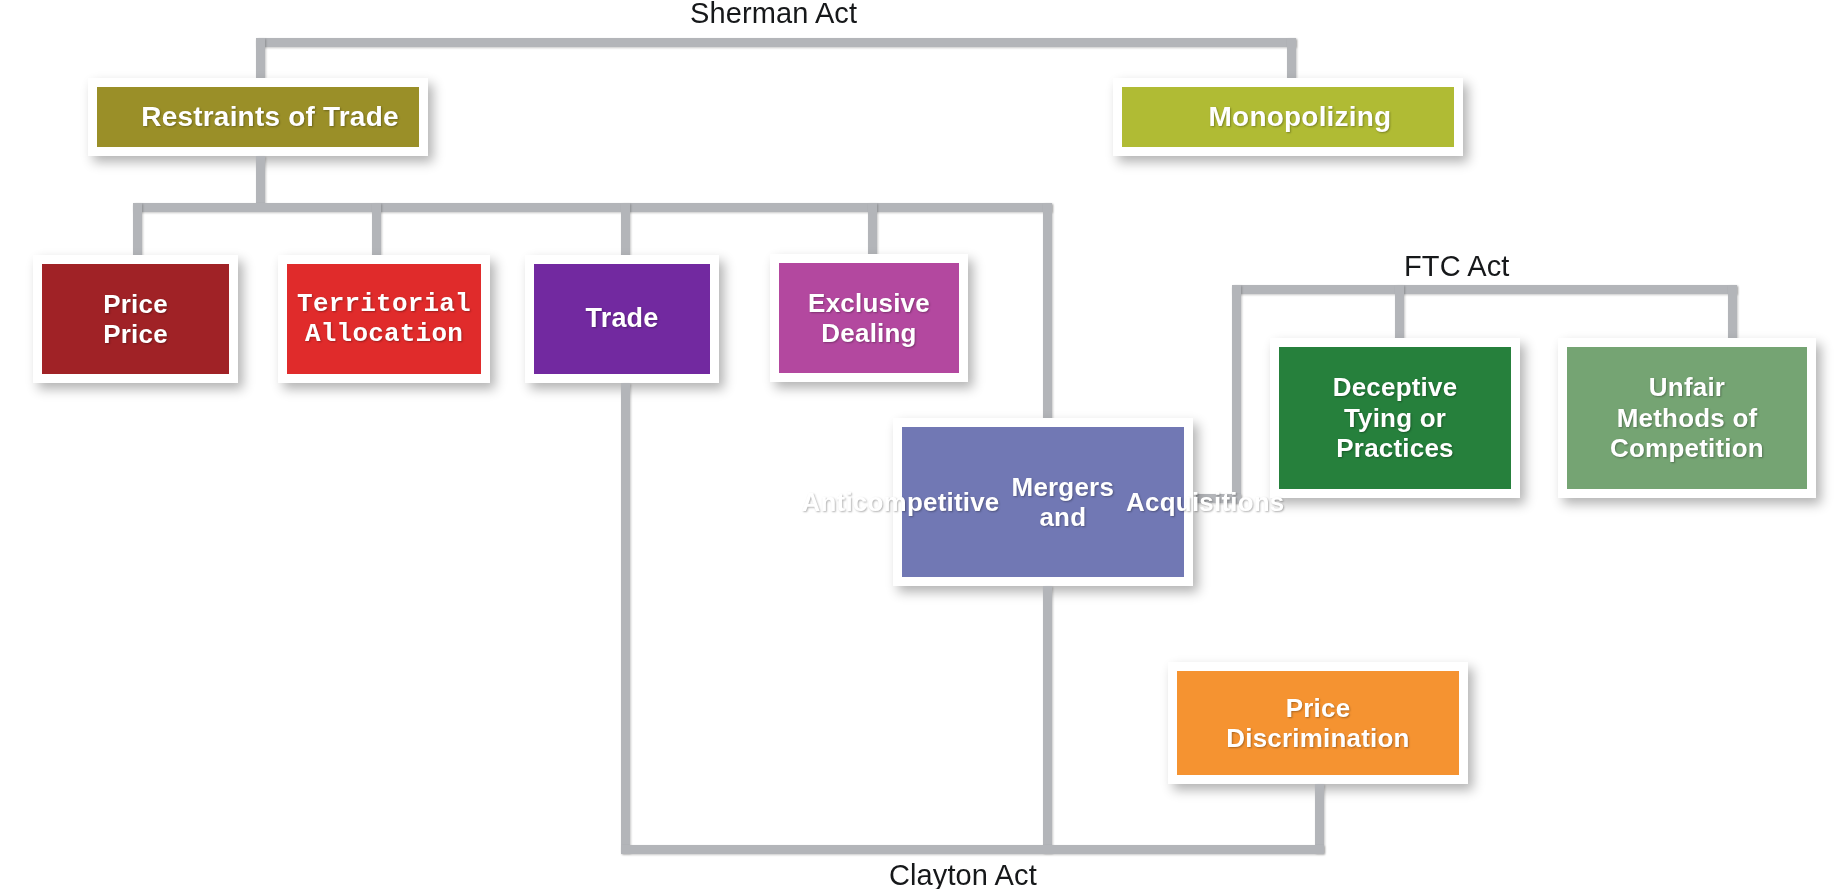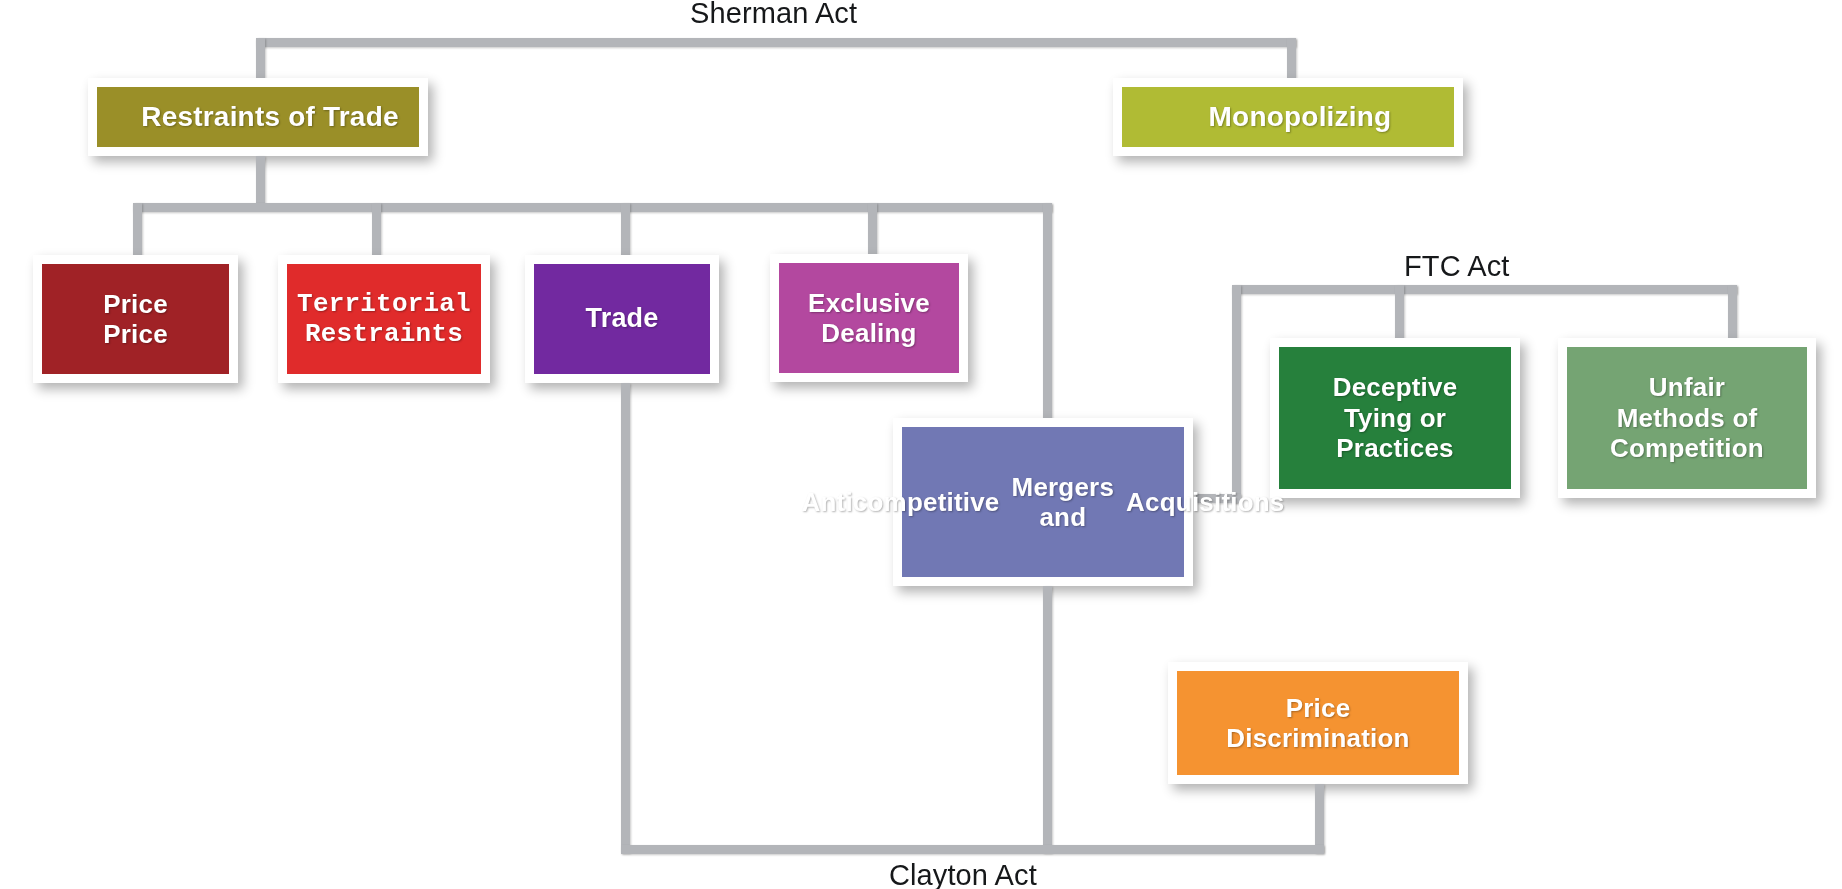--- a/index.html
+++ b/index.html
@@ -103,21 +103,21 @@
   <div class="node small" style="left:33px; top:255px; width:205px; height:128px;">
     <div class="fill" style="background:#a02226; flex-direction:column;">
       <span class="cap">Price</span>
       <span class="cap">Price</span>
     </div>
   </div>
 
   <div class="node small" style="left:278px; top:255px; width:212px; height:128px;font-family:Liberation Mono, monospace;">
     <div class="fill" style="background:#e02b2b; flex-direction:column;">
       <span class="cap">Territorial</span>
-      <span class="cap">Restraints</span>
+      <span class="cap">Allocation</span>
     </div>
   </div>
 
   <div class="node" style="left:525px; top:255px; width:194px; height:128px;">
     <div class="fill" style="background:#7229a0;">
       <span class="cap">Trade</span>
     </div>
   </div>
 
   <div class="node small" style="left:770px; top:254px; width:198px; height:128px;">

